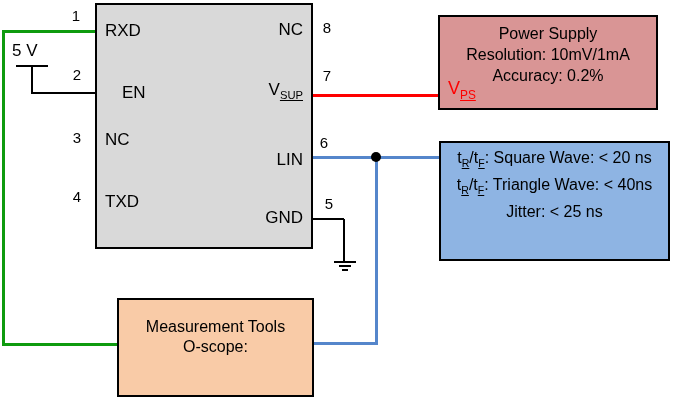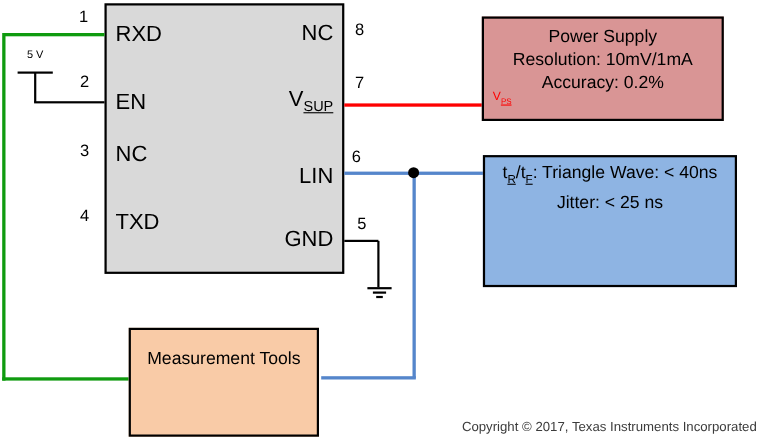--- a/index.html
+++ b/index.html
@@ -7,52 +7,52 @@
     position:relative;width:690px;height:401px;background:#fff;
     font-family:"Liberation Sans", sans-serif;color:var(--text,#000);
     overflow:hidden;
   }
   .abs{position:absolute;}
   
   .chip{
     left:95px;top:3px;width:218px;height:246px;box-sizing:border-box;
     background:var(--chip-fill,#d9d9d9);border:2px solid var(--box-border,#000);
   }
-  .pin-label{font-size:20px;line-height:18px;white-space:nowrap;}
+  .pin-label{font-size:17px;line-height:18px;white-space:nowrap;}
   .pin-num{font-size:15px;line-height:16px;width:14px;text-align:center;}
   sub{font-size:0.66em;text-decoration:underline;}
   
   .wire{background:#000;}
   .wire.green{background:var(--wire-green,#0f9b0f);}
   .wire.red{background:var(--wire-red,#fe0000);}
   .wire.blue{background:var(--wire-blue,#5586cb);}
   .dot{width:10px;height:10px;border-radius:50%;background:#000;}
   
   .dbox{box-sizing:border-box;border:2px solid var(--box-border,#000);
         text-align:center;font-size:16px;}
   .ps{left:438px;top:15px;width:220px;height:95px;
       background:var(--power-supply-fill,#d99595);padding-top:6px;line-height:21px;}
   .pg{left:439px;top:141px;width:231px;height:120px;
       background:var(--pulse-generator-fill,#8eb4e3);padding-top:4px;line-height:21px;}
-  .mt{left:117px;top:298px;width:173px;height:99px;
+  .mt{left:117px;top:298px;width:197px;height:99px;
       background:var(--measurement-fill,#f9cba7);padding-top:17px;line-height:20px;}
   .vps{position:absolute;left:8px;top:63px;color:var(--vps-red,#fe0000);
-       font-size:11px;line-height:17px;}
-  .supply-label{font-size:10px;line-height:17px;text-align:center;width:40px;}
+       font-size:18px;line-height:17px;}
+  .supply-label{font-size:17px;line-height:17px;text-align:left;width:40px;}
   .copyright{font-size:12px;line-height:14px;color:var(--copyright,#3c3c3c);white-space:nowrap;}
 </style>
 </head>
 <body>
 
 <div id="stage">
 
   <div class="abs chip"></div>
 
   <div class="abs pin-label" style="left:105px;top:22px">RXD</div>
-  <div class="abs pin-label" style="left:105px;top:84px">EN</div>
+  <div class="abs pin-label" style="left:122px;top:84px">EN</div>
   <div class="abs pin-label" style="left:105px;top:131px">NC</div>
   <div class="abs pin-label" style="left:105px;top:193px">TXD</div>
 
   <div class="abs pin-label" style="right:387px;top:21px">NC</div>
   <div class="abs pin-label" style="right:387px;top:81px"><span>V</span><sub>SUP</sub></div>
   <div class="abs pin-label" style="right:387px;top:151px">LIN</div>
   <div class="abs pin-label" style="right:387px;top:209px">GND</div>
 
   <div class="abs pin-num" style="left:69px;top:8px">1</div>
   <div class="abs pin-num" style="left:70px;top:67px">2</div>
@@ -88,23 +88,24 @@
   </div>
 
   <div class="abs dbox ps">
     <div>Power Supply</div>
     <div>Resolution: 10mV/1mA</div>
     <div>Accuracy: 0.2%</div>
     <div class="vps"><span>V</span><sub>PS</sub></div>
   </div>
 
   <div class="abs dbox pg">
+    <div><span>t</span><sub>R</sub><span>/t</span><sub>F</sub><span>: Square Wave: &lt; 20 ns</span></div>
     <div><span>t</span><sub>R</sub><span>/t</span><sub>F</sub><span>: Triangle Wave: &lt; 40ns</span></div>
     <div>Jitter: &lt; 25 ns</div>
   </div>
 
   <div class="abs dbox mt">
     <div>Measurement Tools</div>
+    <div>O-scope:</div>
   </div>
 
-  <div class="abs copyright" style="right:2px;top:381px">Copyright © 2017, Texas Instruments Incorporated</div>
 
 </div>
 
 </body></html>

